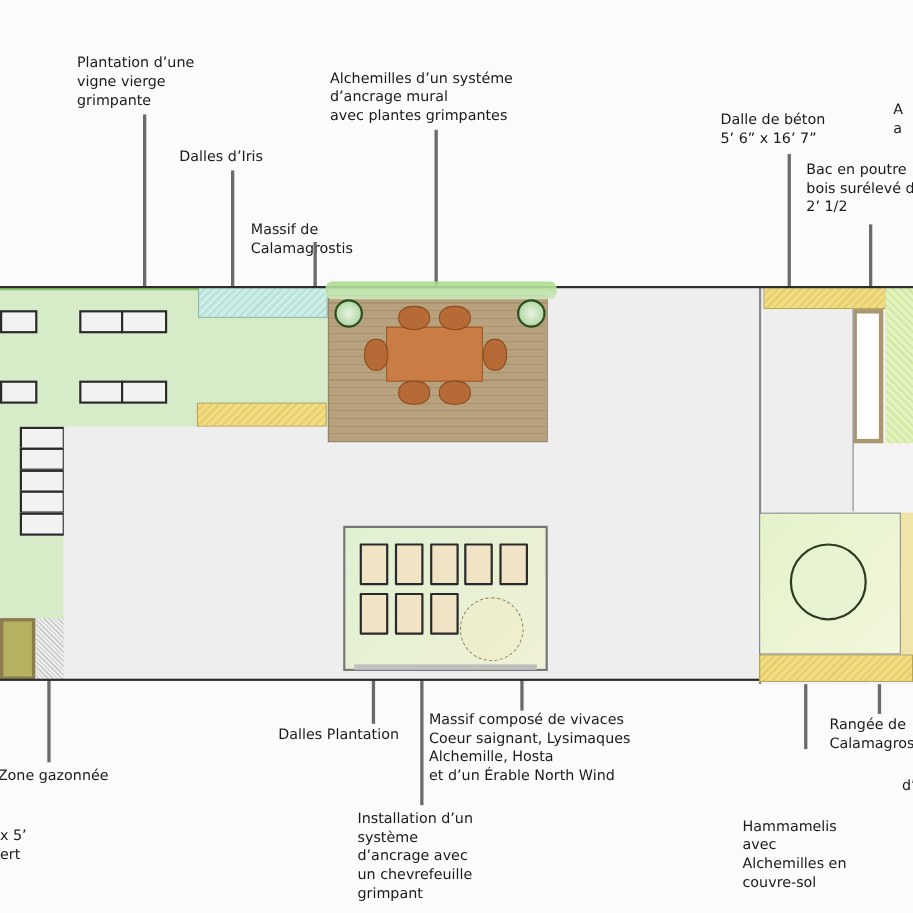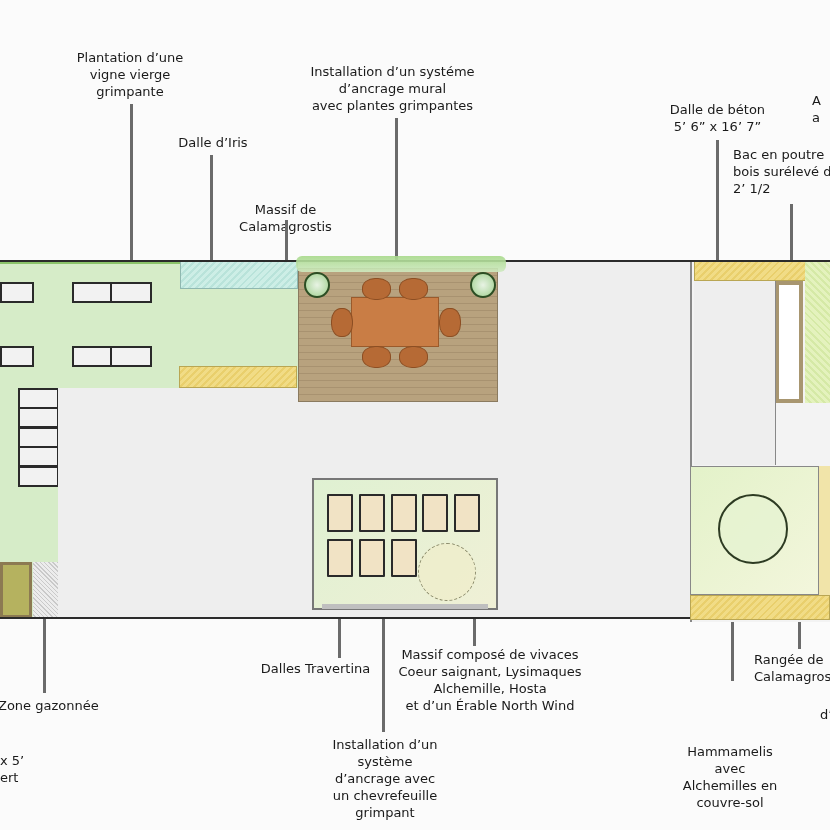--- a/index.html
+++ b/index.html
@@ -1,18 +1,18 @@
 <!DOCTYPE html>
 <html><head>
 <meta charset="utf-8">
 <style>
   html, body { margin:0; padding:0; }
   body { width:830px; height:830px; background:#fbfbfb; position:relative; overflow:hidden;
          font-family:"DejaVu Sans", sans-serif; color:#1a1a1a; }
-  .lbl { position:absolute; font-size:13px; line-height:17px; text-align:center; white-space:pre; }
+  .lbl { position:absolute; font-size:13px; line-height:17px; text-align:left; white-space:pre; }
   .ld { position:absolute; width:3px; background:#6b6b6b; }
   .zone { position:absolute; box-sizing:border-box; }
   .grass { background:#d6ecc8; }
   .hatch-yellow { background:repeating-linear-gradient(135deg,#f1dc86 0 3px,#e9cf6c 3px 5px); border:1px solid #b9a653; }
   .hatch-cyan { background:repeating-linear-gradient(135deg,#cdeee6 0 3px,#b9e3da 3px 5px); border:1px solid #8fb7b0; }
   .slab { background:#eeeeee; }
   .paver { position:absolute; box-sizing:border-box; background:#f2f2f2; border:2px solid #2a2a2a; }
   .trav { position:absolute; box-sizing:border-box; background:#f1e3c5; border:2px solid #2a2a2a; border-radius:1px; }
   .deck { background:repeating-linear-gradient(0deg,#b8a27e 0 6px,#a89270 6px 7px); border:1px solid #8a7a5f; }
   .chair { position:absolute; background:#b66a35; border-radius:45%; border:1px solid #8c4e23; }
@@ -20,28 +20,28 @@
   .line { position:absolute; background:#2b2b2b; }
 </style>
 </head>
 <body>
 
 <div class="lbl" style="left:70px;top:49px;width:120px;">Plantation d’une
 vigne vierge
 grimpante</div>
 <div class="ld" style="left:130px;top:104px;height:156px;"></div>
 
-<div class="lbl" style="left:163px;top:134px;width:100px;">Dalle d’Iris</div>
+<div class="lbl" style="left:163px;top:134px;width:100px;">Dalles d’Iris</div>
 <div class="ld" style="left:210px;top:155px;height:126px;"></div>
 
 <div class="lbl" style="left:228px;top:185px;width:115px;margin-top:16px;">Massif de
 Calamagrostis</div>
 <div class="ld" style="left:285px;top:220px;height:158px;"></div>
 
-<div class="lbl" style="left:300px;top:63px;width:185px;">Installation d’un systéme
+<div class="lbl" style="left:300px;top:63px;width:185px;">Alchemilles d’un systéme
 d’ancrage mural
 avec plantes grimpantes</div>
 <div class="ld" style="left:395px;top:118px;height:150px;"></div>
 
 <div class="lbl" style="left:655px;top:101px;width:125px;">Dalle de béton
 5’ 6” x 16’ 7”</div>
 <div class="ld" style="left:716px;top:140px;height:165px;"></div>
 
 <div class="lbl" style="left:733px;top:146px;width:120px;text-align:left;">Bac en poutre
 bois surélevé d
@@ -51,21 +51,21 @@
 <div class="lbl" style="left:812px;top:92px;width:30px;text-align:left;">A
 a</div>
 
 <div class="ld" style="left:43px;top:525px;height:168px;"></div>
 <div class="lbl" style="left:-2px;top:697px;width:110px;text-align:left;">Zone gazonnée</div>
 
 <div class="lbl" style="left:0px;top:752px;width:40px;text-align:left;">x 5’
 ert</div>
 
 <div class="ld" style="left:338px;top:556px;height:102px;"></div>
-<div class="lbl" style="left:253px;top:660px;width:125px;">Dalles Travertina</div>
+<div class="lbl" style="left:253px;top:660px;width:125px;">Dalles Plantation</div>
 
 <div class="ld" style="left:382px;top:610px;height:122px;"></div>
 <div class="lbl" style="left:325px;top:736px;width:120px;">Installation d’un
 système
 d’ancrage avec
 un chevrefeuille
 grimpant</div>
 
 <div class="ld" style="left:473px;top:550px;height:96px;"></div>
 <div class="lbl" style="left:390px;top:646px;width:200px;">Massif composé de vivaces

